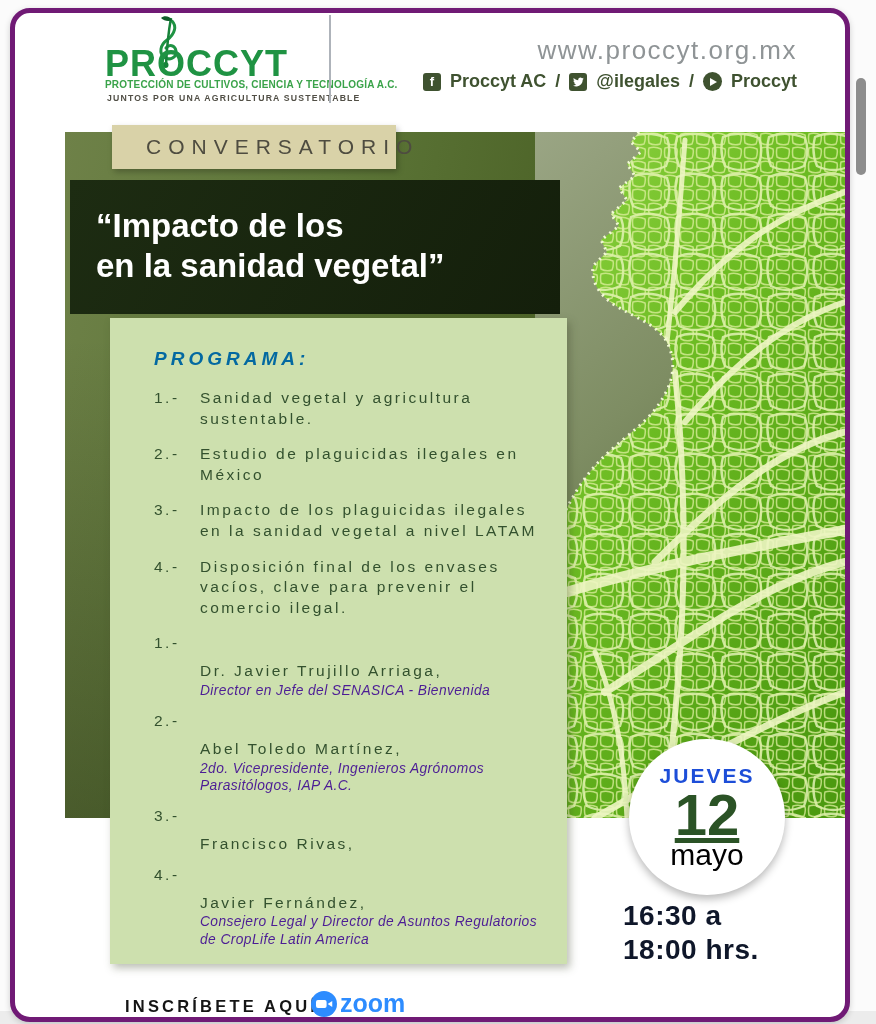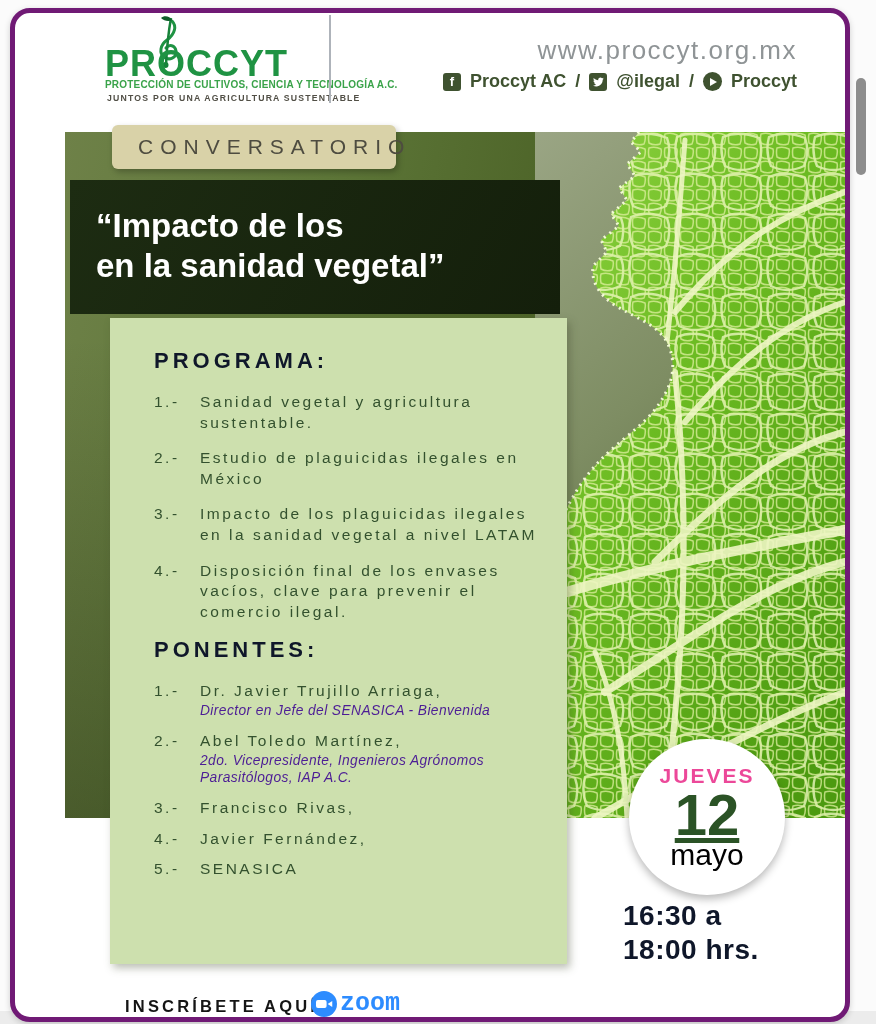--- a/index.html
+++ b/index.html
@@ -34,61 +34,60 @@
   .photo{
     position:absolute;left:50px;top:119px;width:780px;height:686px;
     background:
       linear-gradient(to bottom, rgba(20,30,5,0) 30%, rgba(20,30,5,.35) 100%),
       linear-gradient(100deg,#6e8148 0%,#5d7638 30%,#4e6529 55%,#58713a 75%,#4a6128 100%);
   }
   .leaf-svg{position:absolute;right:0;top:0;width:310px;height:686px;display:block;}
   
   .kicker{
     position:absolute;left:97px;top:112px;width:284px;height:44px;background:#d9d2a8;
-    color:#4e4c40;font-size:21px;letter-spacing:7px;line-height:44px;padding-left:26px;box-sizing:border-box;
+    color:#4e4c40;font-size:21px;letter-spacing:7px;line-height:44px;padding-left:34px;box-sizing:border-box;
     box-shadow:2px 3px 6px rgba(0,0,0,.25);
-    border-radius:6px;
   }
   .title-box{
     position:absolute;left:55px;top:167px;width:490px;height:134px;box-sizing:border-box;
     background:linear-gradient(120deg,#1d2c12 0%,#141f0b 100%);
     color:#ffffff;font-weight:bold;font-size:33px;line-height:1.2;
     padding:26px 26px;
   }
   .title-box span{display:block;}
   .panel{
     position:absolute;left:95px;top:305px;width:457px;height:646px;box-sizing:border-box;
     background:#cde0ae;box-shadow:3px 4px 8px rgba(60,70,40,.35);
     padding:30px 28px 0 44px;overflow:hidden;color:#33512e;
   }
-  .panel-heading{font-size:22px;font-weight:bold;letter-spacing:4px;color:#0f172a;margin-bottom:18px;}
+  .panel-heading{font-size:19px;font-weight:bold;letter-spacing:4px;color:#0369a1;margin-bottom:18px;font-style:italic;}
   .heading-ponentes{margin-top:6px;}
   .prog-item{display:flex;margin-bottom:15px;font-size:15.5px;line-height:1.33;letter-spacing:2.5px;}
   .prog-num{flex:0 0 46px;}
   .prog-text{flex:1;}
   .pon-item{display:flex;margin-bottom:11px;}
   .pon-num{flex:0 0 46px;font-size:15.5px;letter-spacing:2.5px;line-height:1.28;}
-  .pon-body{flex:1;}
+  .pon-body{flex:1;margin-top:28px;}
   .pon-name{font-size:15.5px;letter-spacing:2.5px;line-height:1.28;}
   .pon-role{font-style:italic;font-size:13.8px;line-height:1.27;letter-spacing:.4px;color:#4c1d95;margin-top:1px;}
   .pon-role:empty{display:none;}
   
   .date-circle{
     position:absolute;left:614px;top:726px;width:156px;height:156px;border-radius:50%;
     background:#ffffff;box-shadow:0 4px 9px rgba(0,0,0,.28);
     display:flex;flex-direction:column;align-items:center;justify-content:center;z-index:3;
   }
-  .date-weekday{font-size:21px;font-weight:bold;letter-spacing:2px;color:#ec4899;}
+  .date-weekday{font-size:21px;font-weight:bold;letter-spacing:2px;color:#1d4ed8;}
   .date-day{font-size:58px;font-weight:bold;color:#2b5326;line-height:.92;text-decoration:underline;}
   .date-month{font-size:30px;color:#000000;line-height:1;margin-top:-2px;}
   .time{position:absolute;left:608px;top:886px;font-size:28px;font-weight:bold;color:#0f172a;line-height:1.2;letter-spacing:.5px;}
   .time span{display:block;}
   
   .cta{position:absolute;left:110px;top:984px;font-size:16.5px;font-weight:bold;letter-spacing:3.2px;color:#151515;}
-  .zoom-logo{position:absolute;left:296px;top:976px;display:flex;align-items:center;gap:3px;font-family:Liberation Mono, monospace;}
+  .zoom-logo{position:absolute;left:296px;top:976px;display:flex;align-items:center;gap:3px;}
   .zoom-word{font-size:25px;font-weight:bold;color:#2D8CFF;letter-spacing:0;}
 </style>
 </head>
 <body>
 
 <div class="bottom-strip"></div>
 <div class="scrollbar-thumb"></div>
 
 <div class="card">
 
@@ -106,21 +105,21 @@
 
   <div class="social">
     <span class="icon-sq">f</span>
     <span>Proccyt AC</span>
     <span class="slash">/</span>
     <span class="icon-sq">
       <svg width="12" height="12" viewBox="0 0 12 12">
         <path d="M11.6 2.6c-.4.2-.8.3-1.2.4.4-.3.8-.7.9-1.2-.4.2-.9.4-1.3.5-.4-.4-1-.7-1.6-.7-1.2 0-2.2 1-2.2 2.2 0 .2 0 .3.1.5-1.8-.1-3.4-1-4.5-2.3-.2.3-.3.7-.3 1.1 0 .8.4 1.4 1 1.8-.4 0-.7-.1-1-.3v.1c0 1.1.8 2 1.8 2.2-.2 0-.4.1-.6.1l-.5-.1c.3.9 1.1 1.5 2.1 1.5-.8.6-1.7 1-2.8 1h-.5c1 .6 2.2 1 3.4 1 4.1 0 6.3-3.4 6.3-6.3v-.3c.4-.3.8-.7 1-1.2z" fill="#fff"></path>
       </svg>
     </span>
-    <span>@ilegal</span>
+    <span>@ilegales</span>
     <span class="slash">/</span>
     <span class="icon-circ">
         <span class="play-tri"></span>
       </span>
     <span>Proccyt</span>
   </div>
 
   <div class="photo">
     <svg class="leaf-svg" viewBox="0 0 310 686" preserveAspectRatio="none">
       <defs>
@@ -185,21 +184,20 @@
     </div>
     <div class="prog-item">
       <span class="prog-num">3.-</span>
       <span class="prog-text">Impacto de los plaguicidas ilegales en la sanidad vegetal a nivel LATAM</span>
     </div>
     <div class="prog-item">
       <span class="prog-num">4.-</span>
       <span class="prog-text">Disposición final de los envases vacíos, clave para prevenir el comercio ilegal.</span>
     </div>
 
-    <div class="panel-heading heading-ponentes">PONENTES:</div>
 
     <div class="pon-item">
       <span class="pon-num">1.-</span>
       <span class="pon-body">
         <span class="pon-name">Dr. Javier Trujillo Arriaga,</span>
         <div class="pon-role">Director en Jefe del SENASICA - Bienvenida</div>
       </span>
     </div>
     <div class="pon-item">
       <span class="pon-num">2.-</span>
@@ -211,20 +209,21 @@
     <div class="pon-item">
       <span class="pon-num">3.-</span>
       <span class="pon-body">
         <span class="pon-name">Francisco Rivas,</span>
       </span>
     </div>
     <div class="pon-item">
       <span class="pon-num">4.-</span>
       <span class="pon-body">
         <span class="pon-name">Javier Fernández,</span>
+        <div class="pon-role">Consejero Legal y Director de Asuntos Regulatorios de CropLife Latin America</div>
       </span>
     </div>
     <div class="pon-item">
       <span class="pon-num">5.-</span>
       <span class="pon-body">
         <span class="pon-name">SENASICA</span>
         
       </span>
     </div>
   </div>

